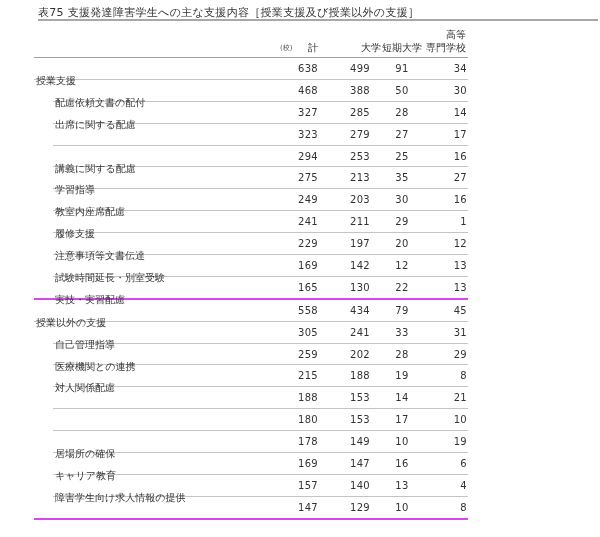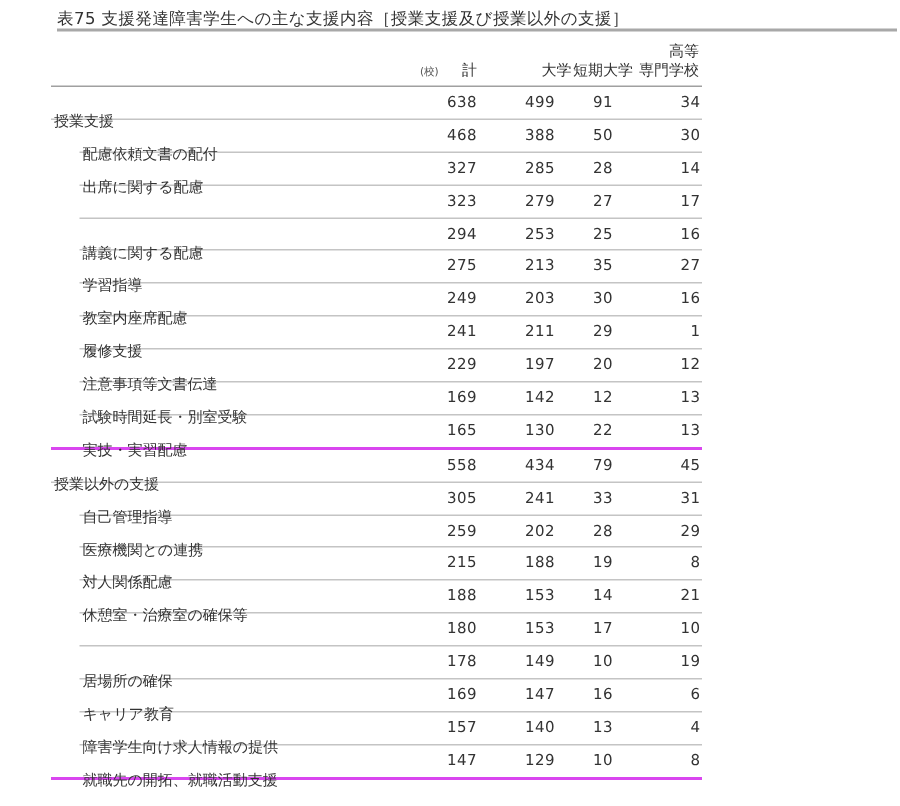--- a/index.html
+++ b/index.html
@@ -172,21 +172,20 @@
         <span class="num c4">29</span>
       </div>
       <div class="row sub">
         <span class="label">対人関係配慮</span>
         <span class="num c1">215</span>
         <span class="num c2">188</span>
         <span class="num c3">19</span>
         <span class="num c4">8</span>
       </div>
       <div class="row sub">
-        <span class="label">休憩室・治療室の確保等</span>
         <span class="num c1">188</span>
         <span class="num c2">153</span>
         <span class="num c3">14</span>
         <span class="num c4">21</span>
       </div>
       <div class="row sub">
         <span class="num c1">180</span>
         <span class="num c2">153</span>
         <span class="num c3">17</span>
         <span class="num c4">10</span>
@@ -206,20 +205,19 @@
         <span class="num c4">6</span>
       </div>
       <div class="row sub">
         <span class="label">障害学生向け求人情報の提供</span>
         <span class="num c1">157</span>
         <span class="num c2">140</span>
         <span class="num c3">13</span>
         <span class="num c4">4</span>
       </div>
       <div class="row group-end" style="margin-left: 0px;">
-        <span class="label" style="left: 21px;">就職先の開拓、就職活動支援</span>
         <span class="num c1">147</span>
         <span class="num c2">129</span>
         <span class="num c3">10</span>
         <span class="num c4">8</span>
       </div>
     </div>
 </div>
 
 </body></html>

